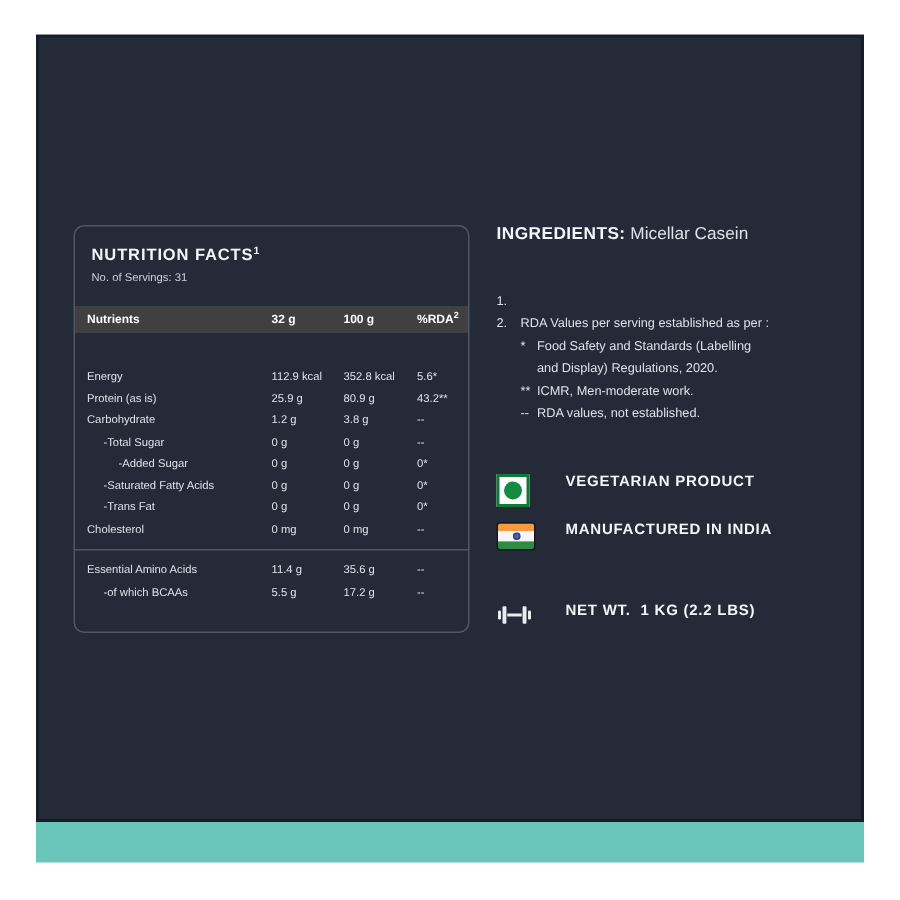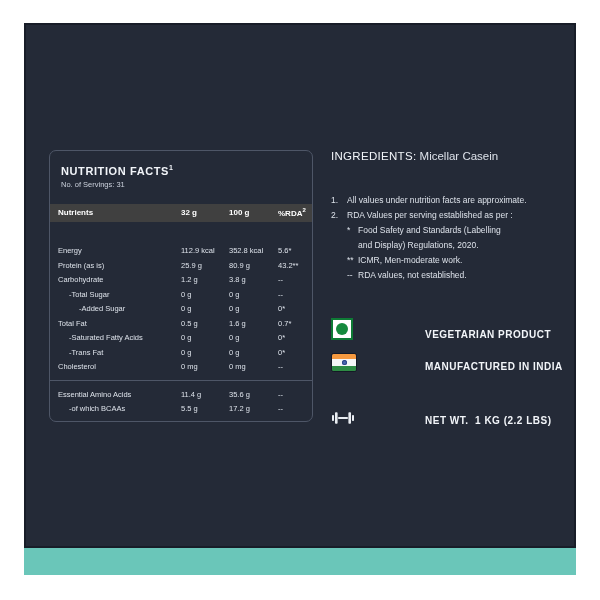--- a/index.html
+++ b/index.html
@@ -46,33 +46,33 @@
   .nf-row { height:14.5px; }
   .nf-row .ind1 { padding-left:11px; }
   .nf-row .ind2 { padding-left:21px; }
   .nf-divider { border-top:1px solid #4E5667; margin:6px 0; }
 
   
   .ingredients {
     position:absolute; left:307px; top:127px; width:240px;
     font-size:11.5px; color:#DCE1E9; line-height:13px;
   }
-  .ingredients .ing-label { font-weight:normal; color:#F2F5F9; letter-spacing:0.3px; }
+  .ingredients .ing-label { font-weight:bold; color:#F2F5F9; letter-spacing:0.3px; }
   .notes {
     position:absolute; left:307px; top:170px; width:245px;
     font-size:8.5px; line-height:15px; color:#DDE2EA;
   }
   .note-row { display:flex; }
   .note-num { width:16px; flex:none; }
   .note-sub { display:flex; padding-left:16px; }
   .note-pre { width:11px; flex:none; }
   .note-cont { padding-left:27px; }
 
   
-  .badge { position:absolute; left:307px; display:flex; align-items:flex-end; height:24px;gap:48px; }
+  .badge { position:absolute; left:307px; display:flex; align-items:flex-start; height:24px; }
   .badge .icon-cell { width:26px; flex:none; display:flex; align-items:center; }
   .badge-label {
     margin-left:20px; font-size:10px; font-weight:bold; color:#F2F5F9;
     letter-spacing:0.5px; white-space:pre;
   }
   .badge-veg    { top:293px; }
   .badge-flag   { top:325px; }
   .badge-netwt  { top:379px; }
 
   .veg-mark {
@@ -139,26 +139,20 @@
         <div>0 g</div>
         <div>--</div>
       </div>
       <div class="nf-grid nf-row">
         <div class="ind2">-Added Sugar</div>
         <div>0 g</div>
         <div>0 g</div>
         <div>0*</div>
       </div>
       <div class="nf-grid nf-row">
-        <div>Total Fat</div>
-        <div>0.5 g</div>
-        <div>1.6 g</div>
-        <div>0.7*</div>
-      </div>
-      <div class="nf-grid nf-row">
         <div class="ind1">-Saturated Fatty Acids</div>
         <div>0 g</div>
         <div>0 g</div>
         <div>0*</div>
       </div>
       <div class="nf-grid nf-row">
         <div class="ind1">-Trans Fat</div>
         <div>0 g</div>
         <div>0 g</div>
         <div>0*</div>
@@ -187,21 +181,20 @@
     </div>
   </div>
 
   <div class="ingredients">
     <span class="ing-label">INGREDIENTS:</span><span> Micellar Casein</span>
   </div>
 
   <div class="notes">
     <div class="note-row">
       <span class="note-num">1.</span>
-      <span>All values under nutrition facts  are approximate.</span>
     </div>
     <div class="note-row">
       <span class="note-num">2.</span>
       <span>RDA Values per serving established as per :</span>
     </div>
     <div class="note-sub">
       <span class="note-pre">*</span>
       <span>Food Safety and Standards (Labelling</span>
     </div>
     <div class="note-cont">and Display) Regulations, 2020.</div>

